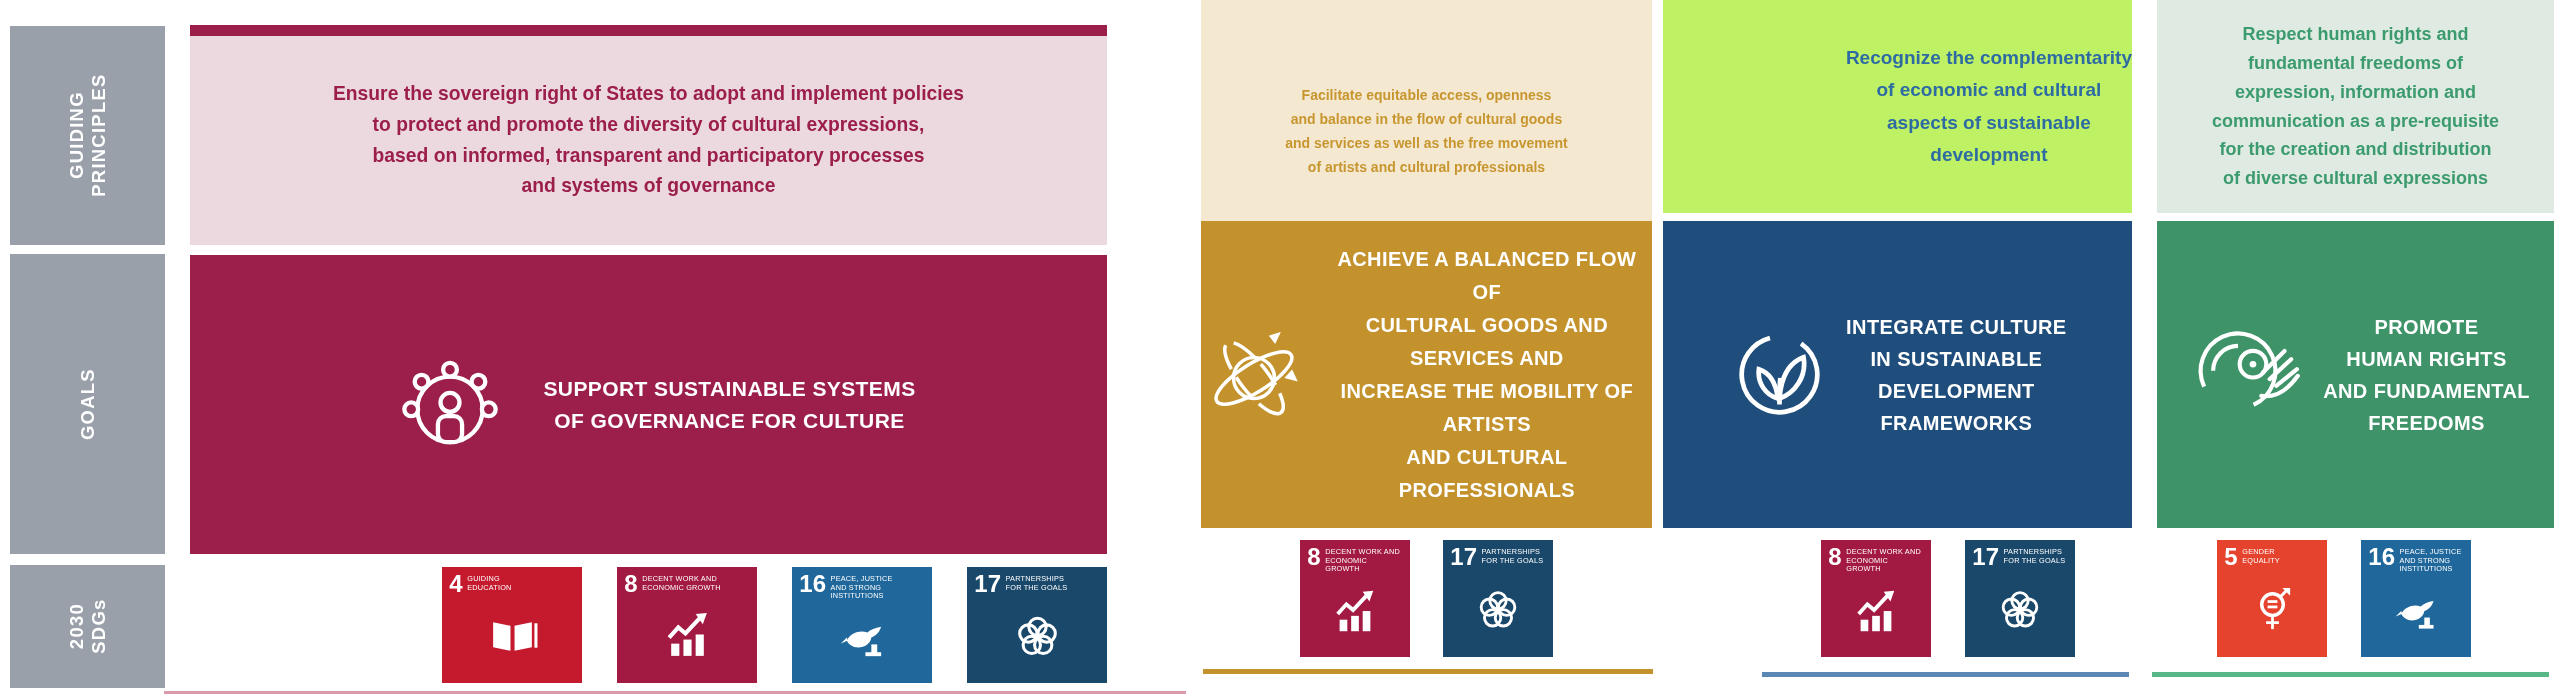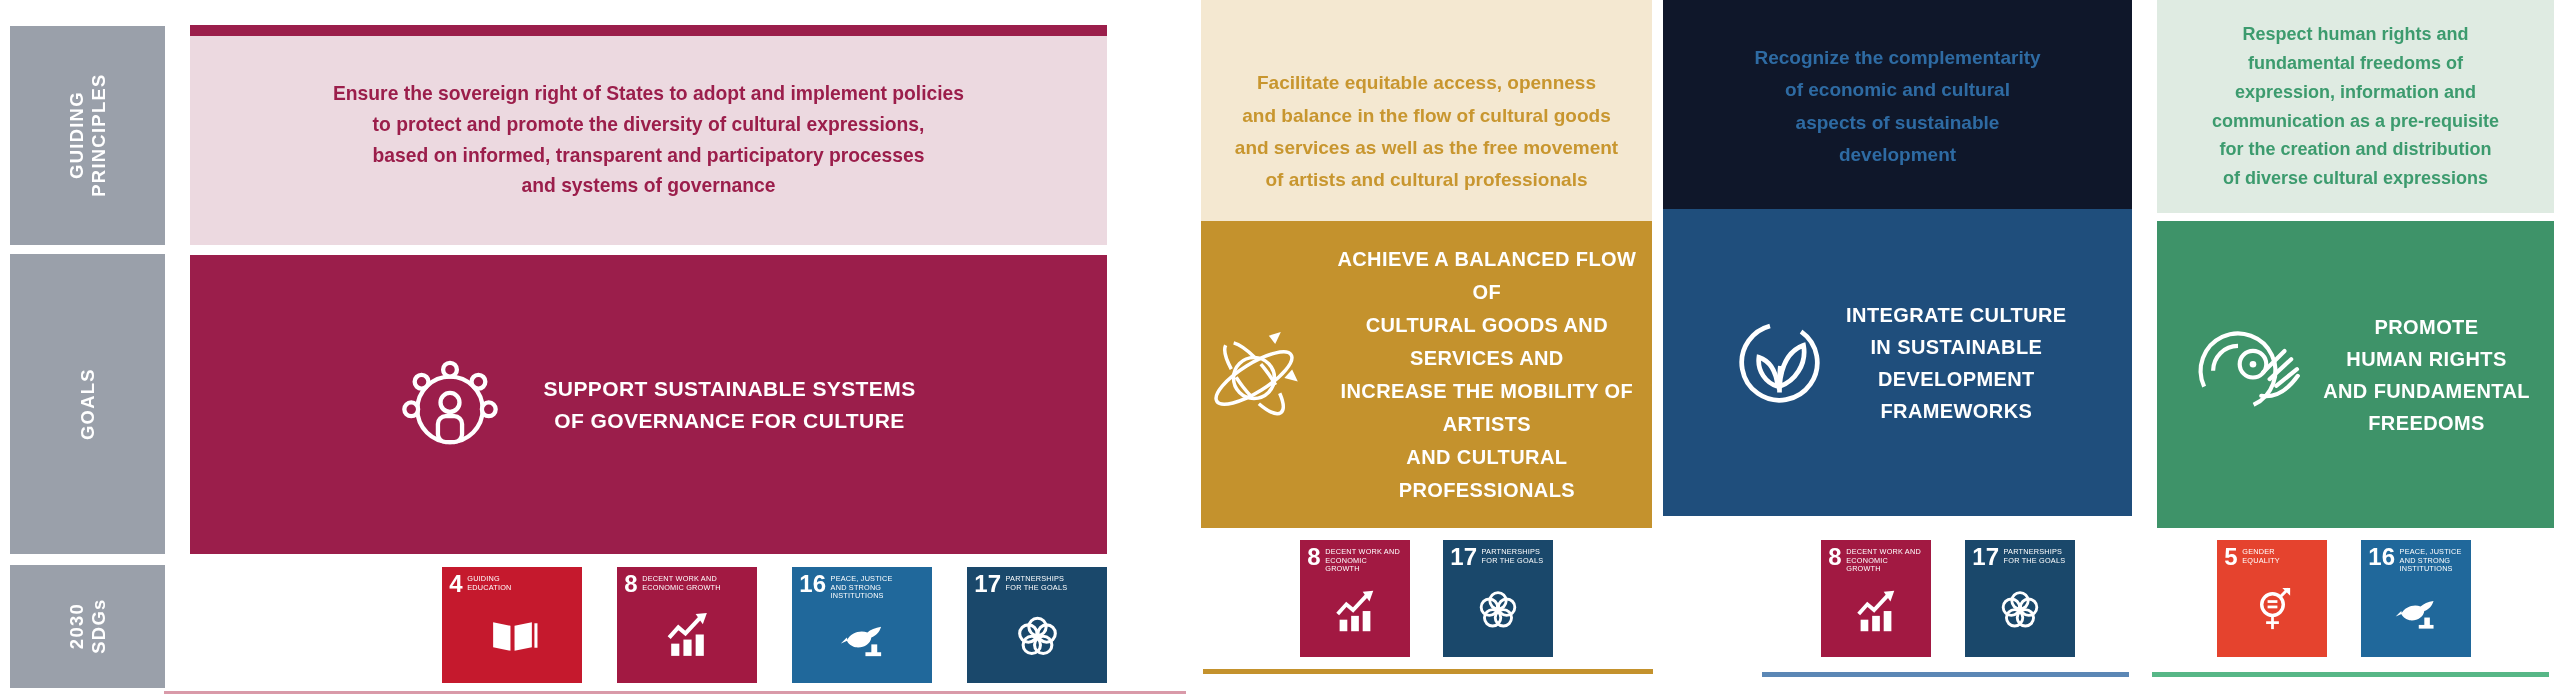--- a/index.html
+++ b/index.html
@@ -9,31 +9,31 @@
   
   .siderow{position:absolute;left:10px;width:155px;}
   .row-principles{top:26px;height:219px;}
   .row-goals{top:254px;height:300px;}
   .row-sdgs{top:565px;height:123px;}
   .vlabel{color:#fff;font-weight:bold;font-size:18.4px;line-height:1.2;letter-spacing:1.3px;text-align:center;transform:rotate(-90deg);}
   
   .principle{font-weight:bold;text-align:center;}
   .c1-topbar{left:190px;top:25px;width:917px;height:11px;}
   .c1-principle{left:190px;top:36px;width:917px;height:209px;font-size:19.3px;line-height:1.6;}
-  .c2-principle{left:1201px;top:0;width:451px;height:264px;font-size:19px;line-height:1.7;}
+  .c2-principle{left:1201px;top:0;width:451px;height:264px;font-size:14px;line-height:1.7;}
   .c3-principle{left:1663px;top:0;width:469px;height:213px;font-size:19px;line-height:1.7;}
   .c4-principle{left:2157px;top:0;width:397px;height:213px;font-size:18px;line-height:1.6;}
   
   .goalbox{flex-direction:row;color:#fff;text-align:center;}
   .goal-text{font-weight:bold;letter-spacing:0.4px;}
   .c1-goal{left:190px;top:255px;width:917px;height:299px;gap:24px;}
   .c1-goal .goal-text{font-size:21px;line-height:1.5;}
   .c2-goal{left:1201px;top:221px;width:451px;height:307px;gap:14.7px;}
   .c2-goal .goal-text{font-size:20px;line-height:1.65;}
-  .c3-goal{left:1663px;top:209px;width:469px;height:307px;gap:14.7px;}
+  .c3-goal{left:1663px;top:221px;width:469px;height:307px;gap:14.7px;}
   .c3-goal .goal-text{font-size:20px;line-height:1.6;}
   .c4-goal{left:2157px;top:221px;width:397px;height:307px;gap:13px;}
   .c4-goal .goal-text{font-size:20px;line-height:1.6;}
   
   .sdg-row{position:absolute;display:flex;align-items:flex-start;}
   .c1-sdgs{left:190px;top:567px;width:917px;height:116px;gap:35px;justify-content:flex-end;}
   .c2-sdgs{left:1201px;top:540px;width:451px;height:117px;gap:33px;justify-content:center;}
   .c3-sdgs{left:1663px;top:540px;width:469px;height:117px;gap:34px;padding-left:158px;}
   .c4-sdgs{left:2157px;top:540px;width:397px;height:117px;gap:34px;padding-left:60px;}
   .sdg-tile{display:flex;flex-direction:column;padding:6.4px 7.3px;box-sizing:border-box;color:#fff;flex:0 0 auto;}
@@ -211,21 +211,21 @@
               <circle cx="20.4" cy="35.2" r="8.5"></circle>
             <circle cx="31.6" cy="35.2" r="8.5"></circle>
               <circle cx="35" cy="24.1" r="8.5"></circle>
           </g>
         </svg>
       </div>
     </div>
   </div>
   <div class="box c2-underline" style="background-color: rgb(196, 146, 45);"></div>
 
-  <div class="box c3-principle" style="background-color: #0f172a; color: rgb(46, 107, 163);">
+  <div class="box c3-principle" style="background-color: #bef264; color: rgb(46, 107, 163); justify-content: flex-end;">
     <div class="principle pre">Recognize the complementarity
 of economic and cultural
 aspects of sustainable
 development</div>
   </div>
   <div class="box goalbox c3-goal" style="background-color: rgb(31, 78, 124);">
     <svg width="103" height="103" viewBox="0 0 120 120">
       <g fill="none" stroke="#fff" stroke-width="5.5">
         <circle cx="60" cy="60" r="44" stroke-dasharray="238 38" transform="rotate(-55 60 60)"></circle>
         <path d="M58 88 C56 70 48 58 36 54 C34 70 44 84 58 88 Z"></path>

